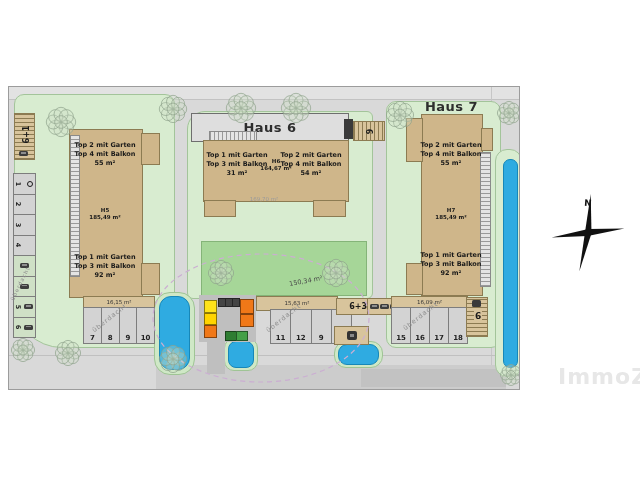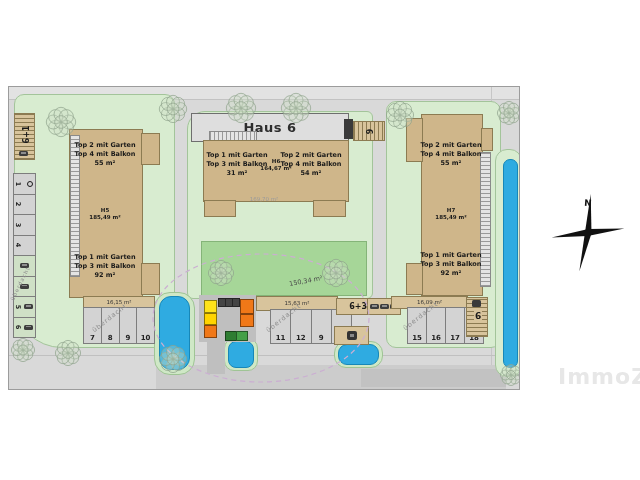--- a/index.html
+++ b/index.html
@@ -195,21 +195,21 @@
       <span class="car"></span>
       <span class="car"></span>
     </div>
     <div class="abs tanstrip" style="left:325px;top:239px;width:33px;height:17px;display:flex;align-items:center;justify-content:center;">
       <span class="binicon"></span>
     </div>
 
     <div class="abs tanstrip areatxt" style="left:382px;top:209px;width:75px;height:11px;">
       <span>16,09 m²</span>
     </div>
-    <div class="abs cells" style="left:398px;top:220px;width:75px;height:35px;text-align:center;">
+    <div class="abs cells" style="left:382px;top:220px;width:75px;height:35px;text-align:center;">
       <div class="cell">
           <span>15</span>
         </div>
       <div class="cell">
           <span>16</span>
         </div>
       <div class="cell">
           <span>17</span>
         </div>
       <div class="cell">
@@ -382,20 +382,21 @@
         <div>164,67 m²</div>
     </div>
     <div class="abs units" style="left:270px;top:64px;width:64px;">
       <div>Top 2 mit Garten</div>
         <div>Top 4 mit Balkon</div>
         <div>54 m²</div>
     </div>
     <div class="abs fainttxt" style="left:220px;top:109px;width:70px;">169,70 m²</div>
     <div class="abs" style="left:280px;top:190px;font-size:6.5px;color:#4a4a4a;transform:rotate(-10deg);">150,34 m²</div>
 
+    <div class="abs title" style="left:395px;top:12px;width:95px;">Haus 7</div>
     <div class="abs units" style="left:404px;top:54px;width:76px;">
       <div>Top 2 mit Garten</div>
         <div>Top 4 mit Balkon</div>
         <div>55 m²</div>
     </div>
     <div class="abs hlabel" style="left:404px;top:120px;width:76px;">
       <div>H7</div>
         <div>185,49 m²</div>
     </div>
     <div class="abs units" style="left:404px;top:164px;width:76px;">

